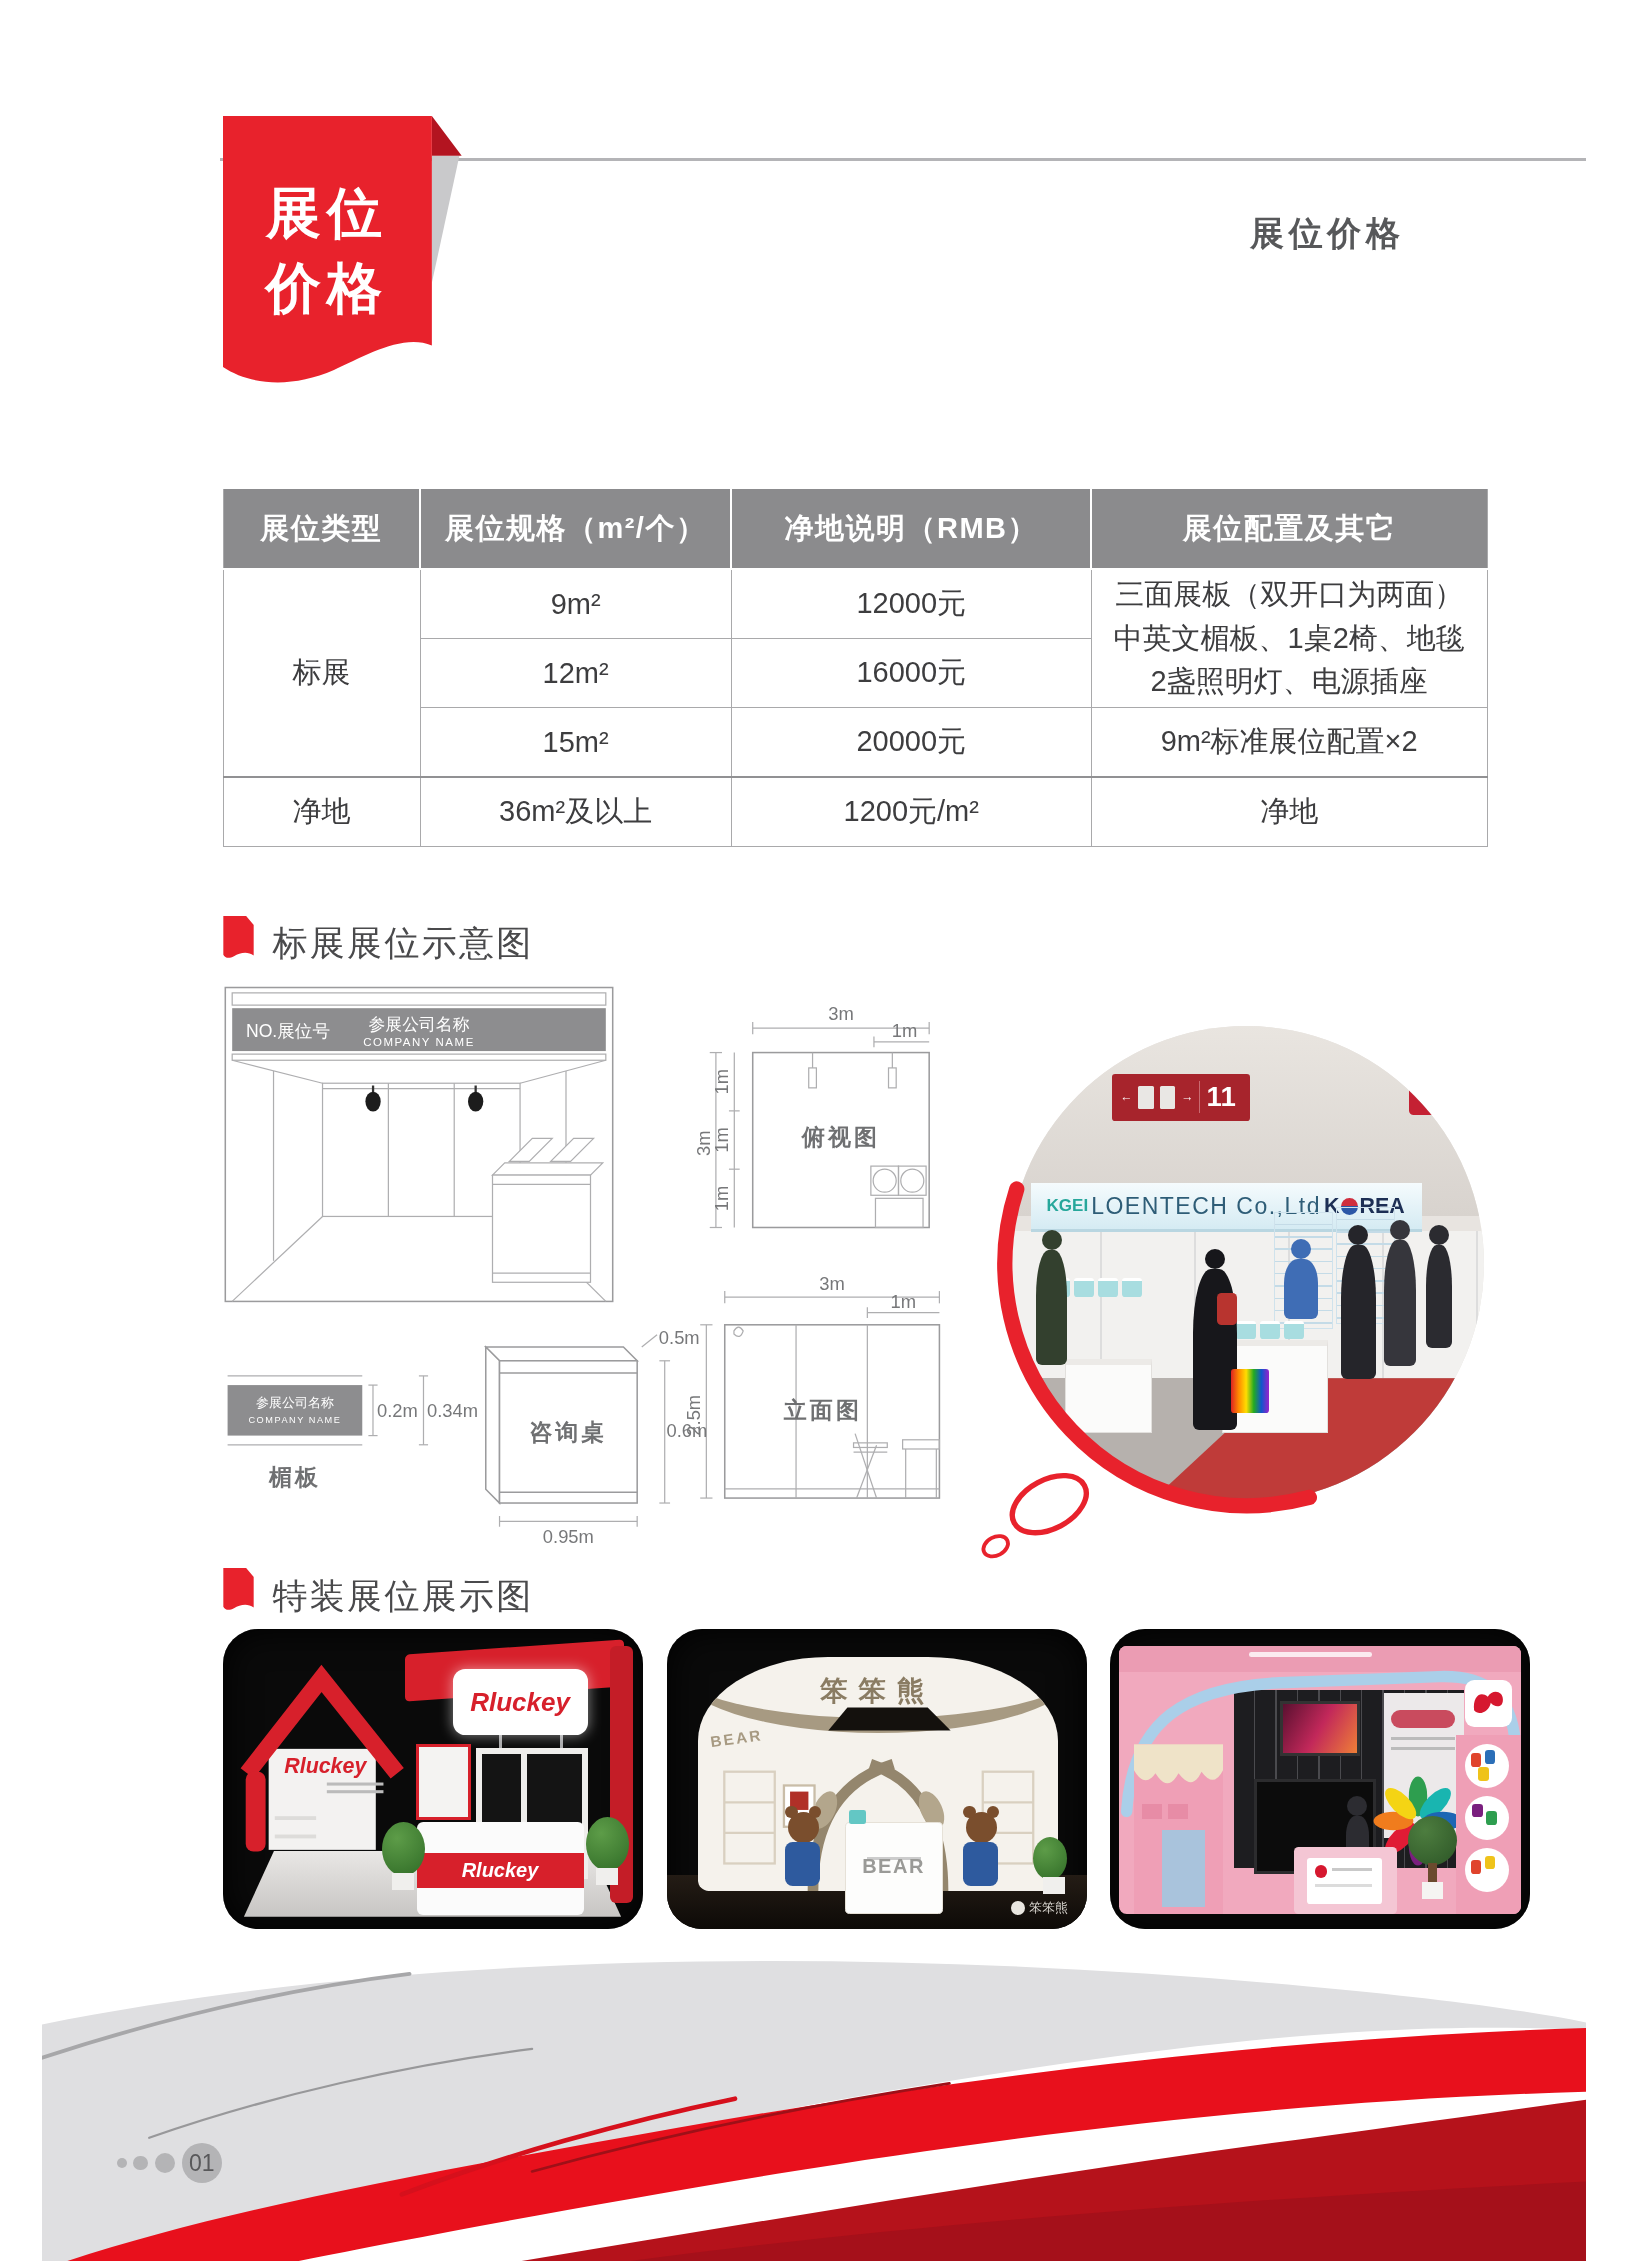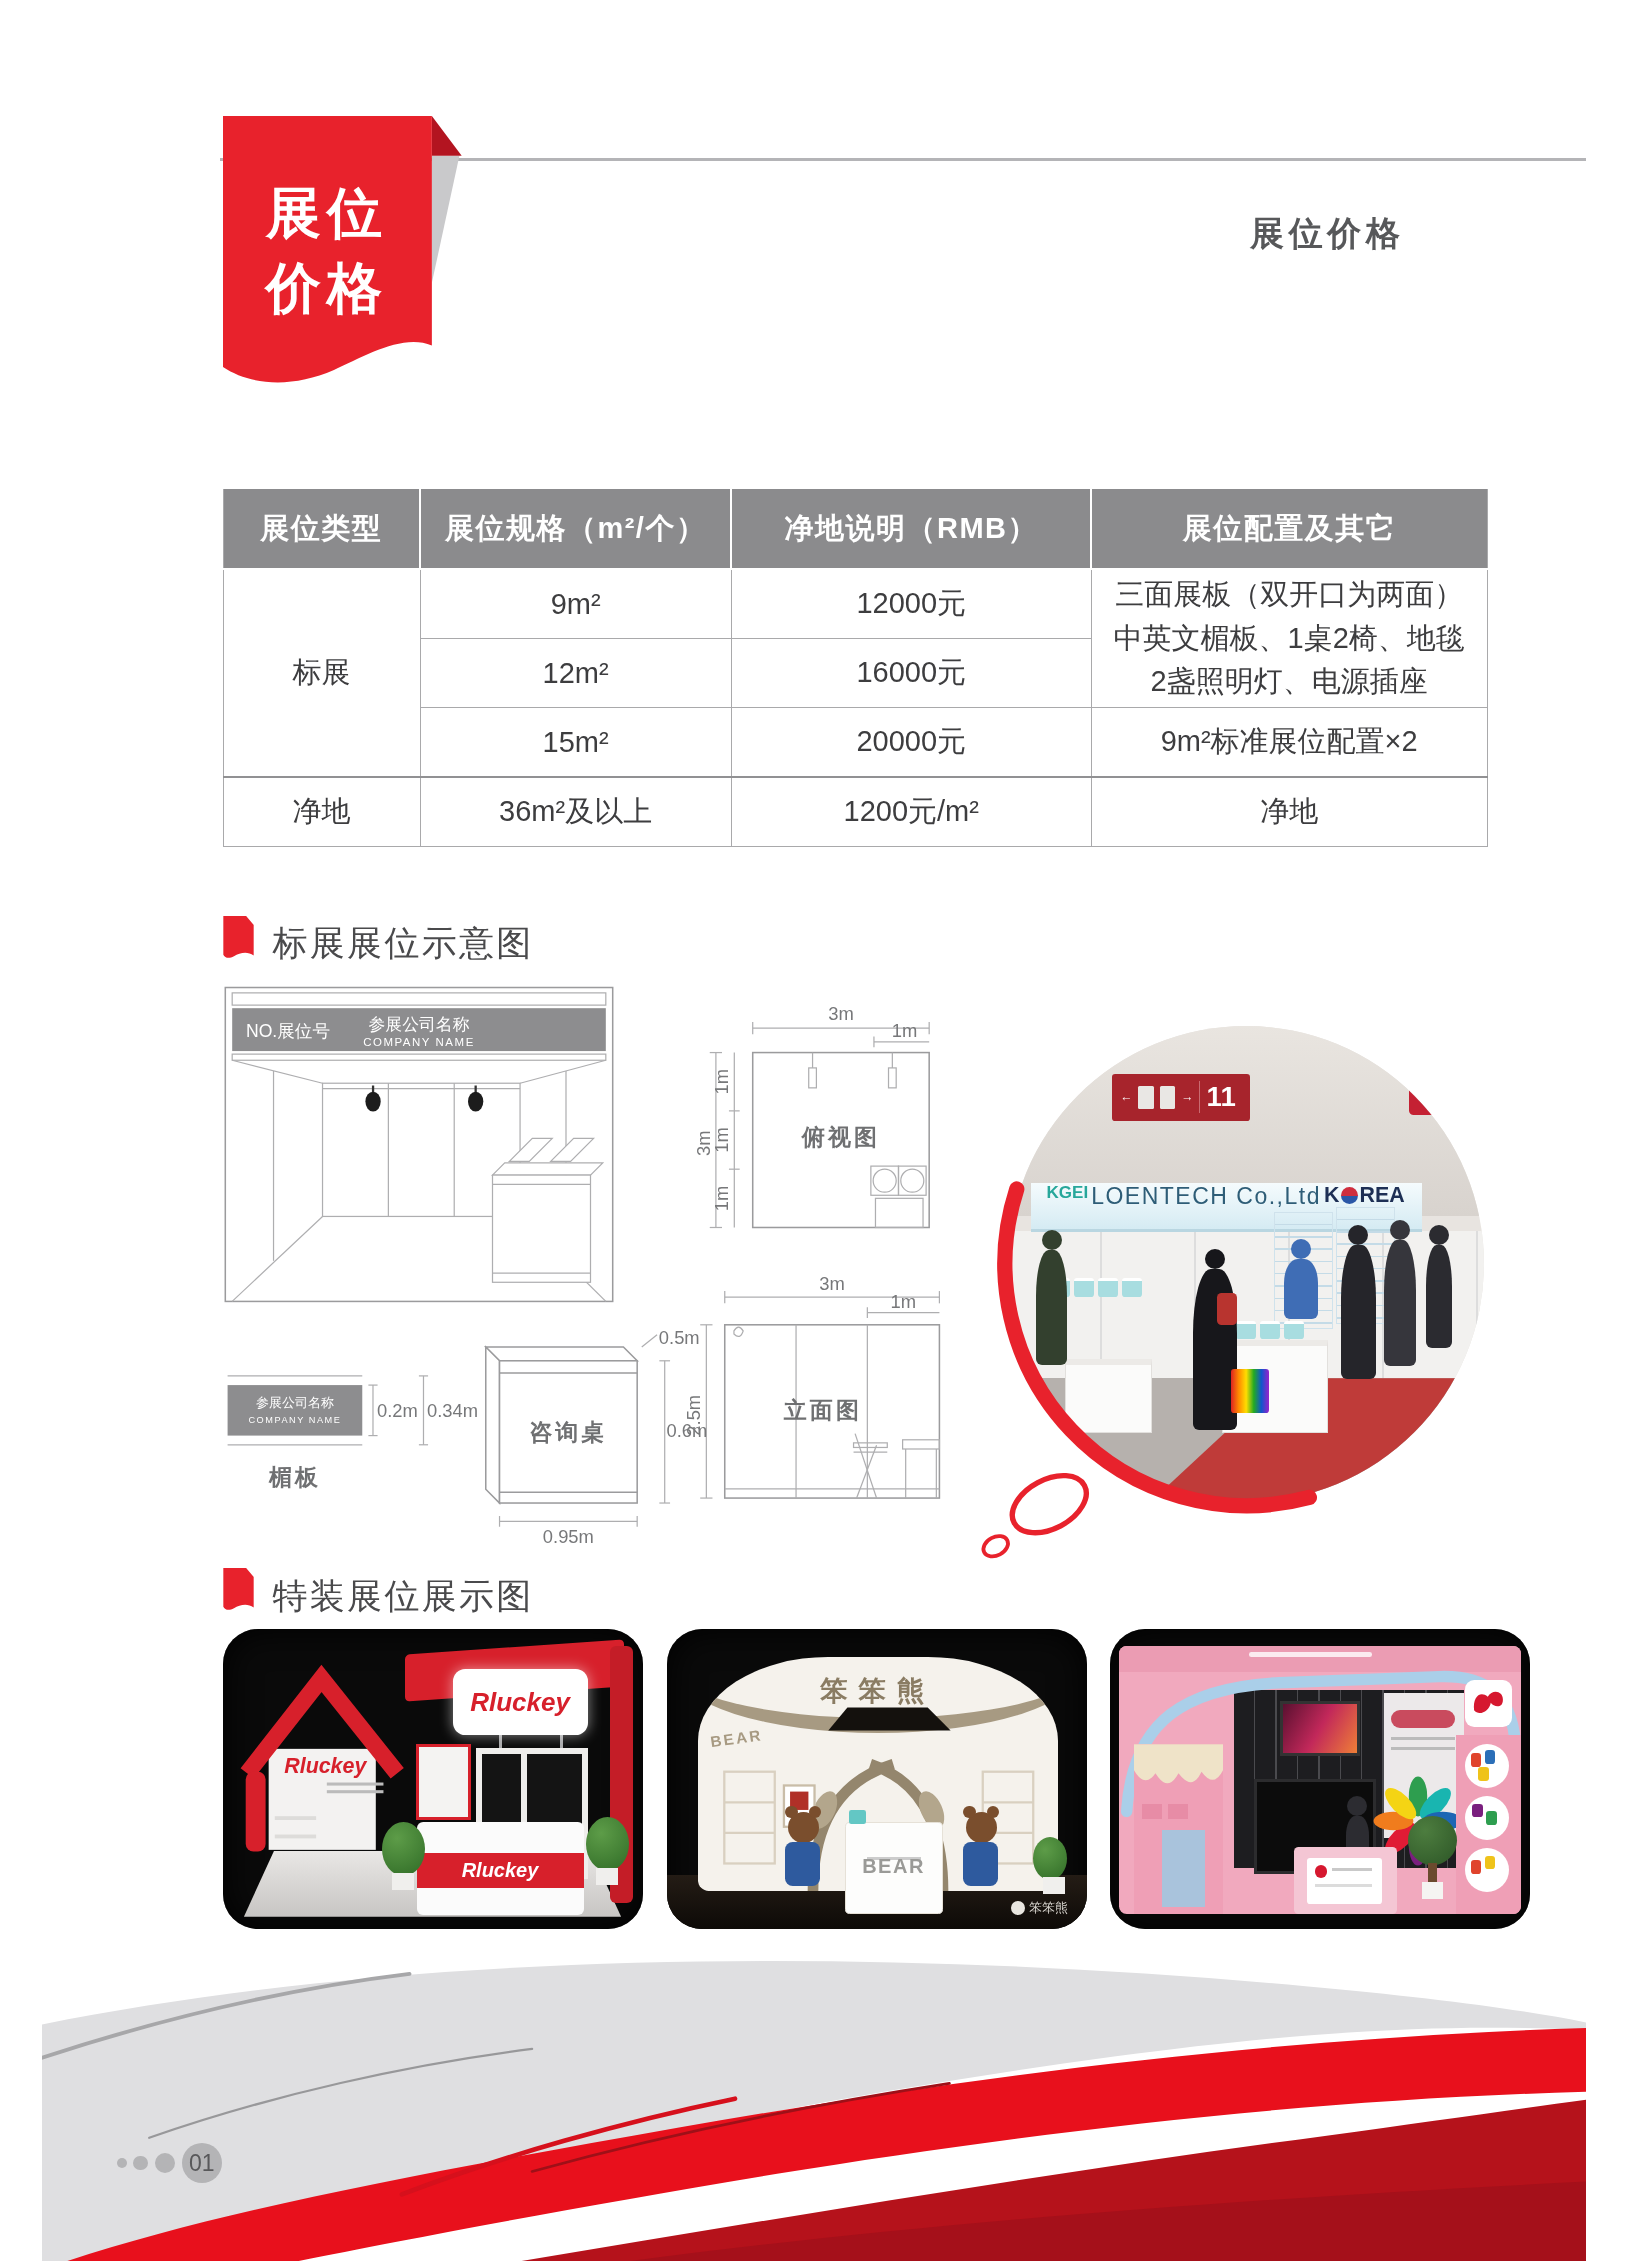--- a/index.html
+++ b/index.html
@@ -29,21 +29,21 @@
 
   
   .dim{fill:#77787a;font-size:24px;}
   .dlabel{fill:#6f7072;font-size:30px;font-weight:bold;letter-spacing:4px;}
   .dline{stroke:#9b9b9d;stroke-width:2;fill:none;}
   .dthin{stroke:#aeaeb0;stroke-width:1.6;fill:none;}
 
   
   #photo-bubble{left:966px;top:1026px;width:476px;height:476px;border-radius:50%;overflow:hidden;background:#e8e4e0;}
   .ph-ceiling{left:0;top:0;width:100%;height:40%;background:linear-gradient(#e9e5e0,#d8d3ce);}
-  .ph-fascia{left:5%;top:33%;width:82%;height:46px;background:linear-gradient(#f5fbfd,#d5ebf3);border-bottom:3.8px solid #b9d6e1;display:flex;align-items:flex-start;}
+  .ph-fascia{left:5%;top:33%;width:82%;height:46px;background:linear-gradient(#f5fbfd,#d5ebf3);border-bottom:3.8px solid #b9d6e1;display:flex;align-items:center;}
   .ph-kgei{color:#27a79b;font-size:17px;font-weight:bold;margin-left:15.3px;}
   .ph-company{flex:1;text-align:center;color:#2e5d77;font-size:23px;letter-spacing:1.5px;}
   .ph-korea{color:#1d2f55;font-size:21.4px;font-weight:bold;margin-right:17px;display:flex;align-items:center;}
   .taegeuk{display:inline-block;width:17px;height:17px;border-radius:50%;background:linear-gradient(#cf2e3e 50%,#2b57a7 50%);margin:0 1.5px;}
   .ph-wall{left:0;top:43%;width:100%;height:33%;background:#f2f1ef;
     background-image:repeating-linear-gradient(90deg,transparent 0 92px,#ddd 92px 94px);}
   .ph-floor{left:0;bottom:0;width:100%;height:26%;background:#b6b1ad;}
   .ph-carpet{left:0;bottom:0;width:100%;height:26%;background:#bf3b39;clip-path:polygon(58% 0,100% 0,100% 100%,30% 100%);}
   .ph-gate{left:22%;top:10%;height:47px;background:#a7242c;border-radius:3.1px;display:flex;align-items:center;color:#fff;padding:0 7.7px;gap:6.1px;}
   .ph-gate .doors{width:15.3px;height:23px;background:#e9e7e4;border-radius:1.5px;}

